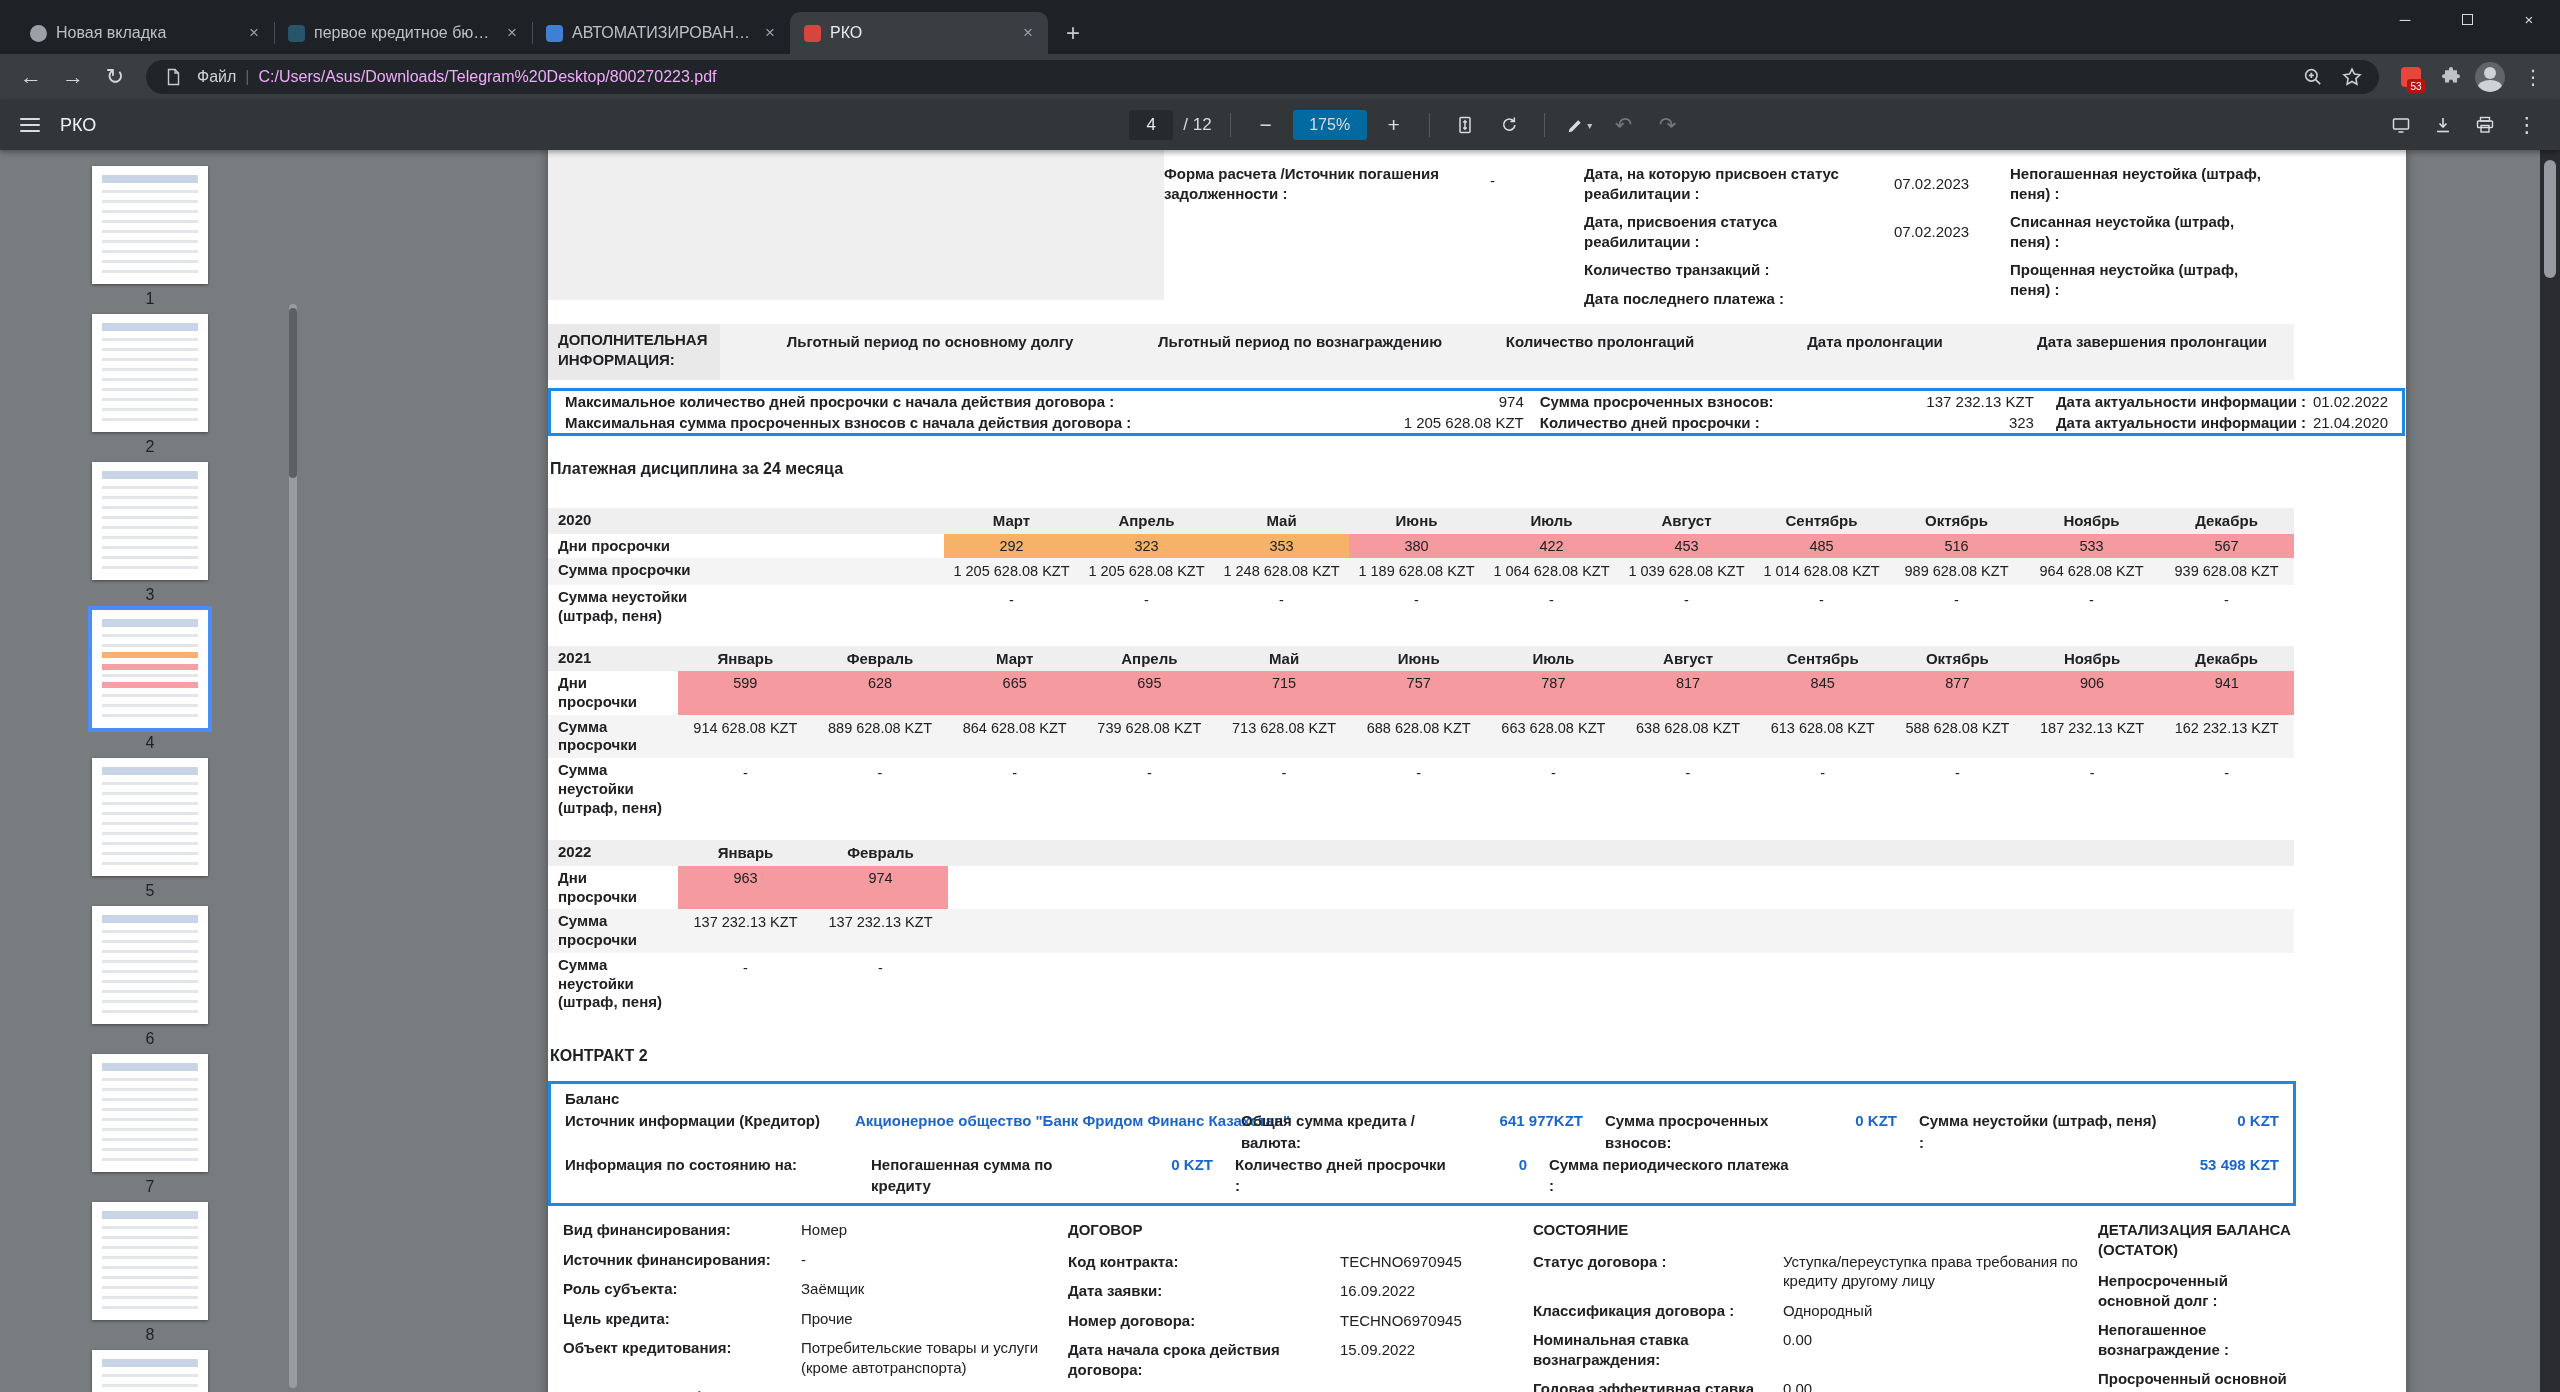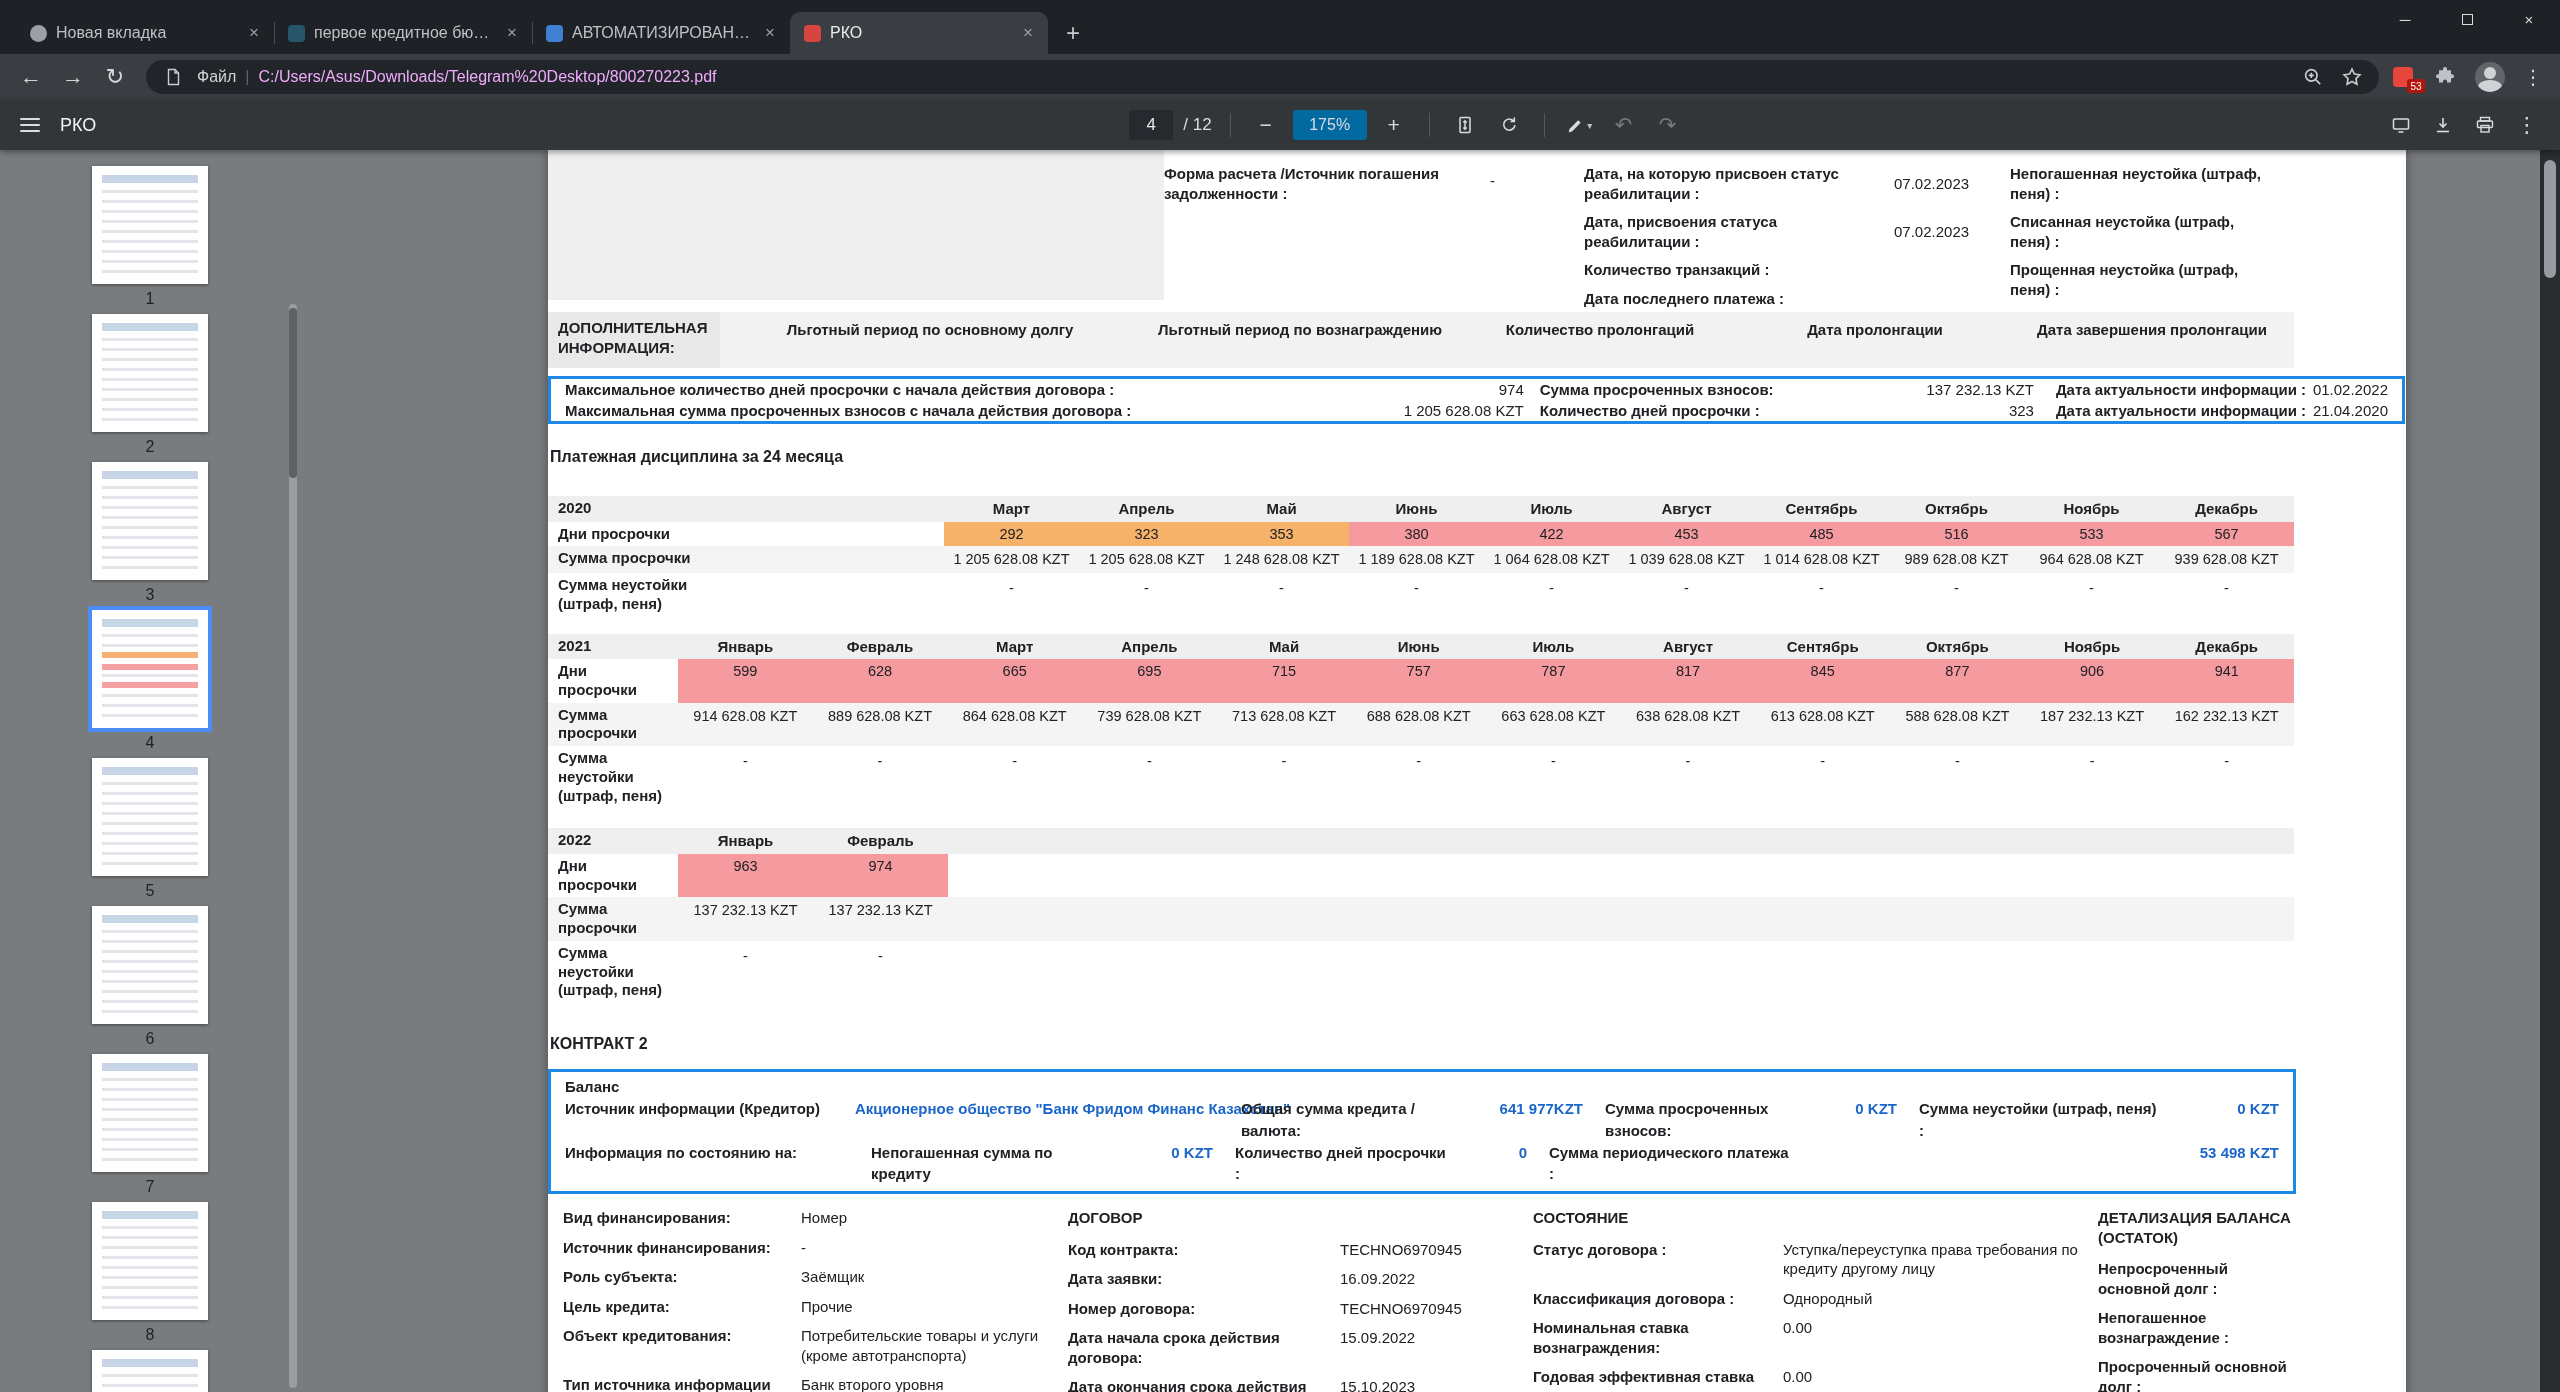--- a/index.html
+++ b/index.html
@@ -28,21 +28,21 @@
 
 
 .addrbar{position:absolute;top:54px;left:0;right:0;height:46px;background:#3a3e43;display:flex;align-items:center;padding:0 12px;gap:4px}
 .navbtn{width:38px;height:38px;border-radius:50%;display:flex;align-items:center;justify-content:center;color:#d3d6da;font-size:22px}
 .omnibox{flex:1;height:34px;background:#212529;border-radius:17px;display:flex;align-items:center;padding:0 12px;gap:9px;margin:0 8px;font-size:16px}
 .omni-scheme{color:#cfd3d7}
 .omni-sep{color:#5f6368}
 .omni-url{flex:1;white-space:nowrap;overflow:hidden;color:#f0abfc}
 .omni-ic{width:30px;height:30px;flex:none;display:flex;align-items:center;justify-content:center}
 .addr-right{display:flex;align-items:center;gap:13px;margin-left:2px}
-.ext-ic{position:relative;width:28px;height:28px;display:flex;align-items:center;justify-content:flex-start}
+.ext-ic{position:relative;width:28px;height:28px;display:flex;align-items:center;justify-content:flex-end}
 .ext-logo{width:20px;height:20px;border-radius:4px;background:#e8453c}
 .ext-badge{position:absolute;right:-4px;bottom:-2px;min-width:18px;height:14px;background:#b3150d;color:#fff;font-size:10px;border-radius:3px;display:flex;align-items:center;justify-content:center;padding:0 2px}
 .avatar{width:30px;height:30px;border-radius:50%;background:#5f6569;position:relative;overflow:hidden}
 .avatar::before{content:"";position:absolute;left:9px;top:5px;width:12px;height:12px;border-radius:50%;background:#cfd3d7}
 .avatar::after{content:"";position:absolute;left:3px;top:18px;width:24px;height:14px;border-radius:50%;background:#cfd3d7}
 .kebab{width:30px;height:30px;display:flex;align-items:center;justify-content:center;color:#cfd3d7;font-size:20px}
 
 
 .pdfbar{position:absolute;top:100px;left:0;right:0;height:50px;background:#323639;display:flex;align-items:center;color:#e8eaed;box-shadow:0 2px 6px rgba(0,0,0,.4);z-index:6}
 .pdfbar-left{display:flex;align-items:center;gap:20px;padding-left:20px;width:430px;flex:none}
@@ -85,21 +85,21 @@
 .tf-a .tf-val{padding-left:46px;padding-top:8px}
 .tf-col{display:flex;flex-direction:column;gap:9px;padding-top:14px}
 .tf-b{width:426px}
 .tf-c{flex:1}
 .tf-row{display:flex;align-items:center}
 .tf-b .tf-label{width:300px;font-weight:bold;line-height:1.3}
 .tf-b .tf-val{padding-left:10px}
 .tf-c .tf-label{width:255px;font-weight:bold;line-height:1.3}
 
 
-.addl{display:flex;margin-top:12px;width:1746px;height:56px}
+.addl{display:flex;margin-top:24px;width:1746px;height:56px}
 .addl-title{width:172px;background:#e9e9e9;font-weight:bold;font-size:15px;line-height:1.35;padding:6px 10px}
 .addl-headers{flex:1;background:#f2f2f2;display:flex;padding-top:9px}
 .addl-h{font-weight:bold;text-align:center;font-size:15px;line-height:1.25}
 .addl-h:nth-child(1){width:420px}
 .addl-h:nth-child(2){width:320px}
 .addl-h:nth-child(3){width:280px}
 .addl-h:nth-child(4){width:270px}
 .addl-h:nth-child(5){flex:1}
 
 

